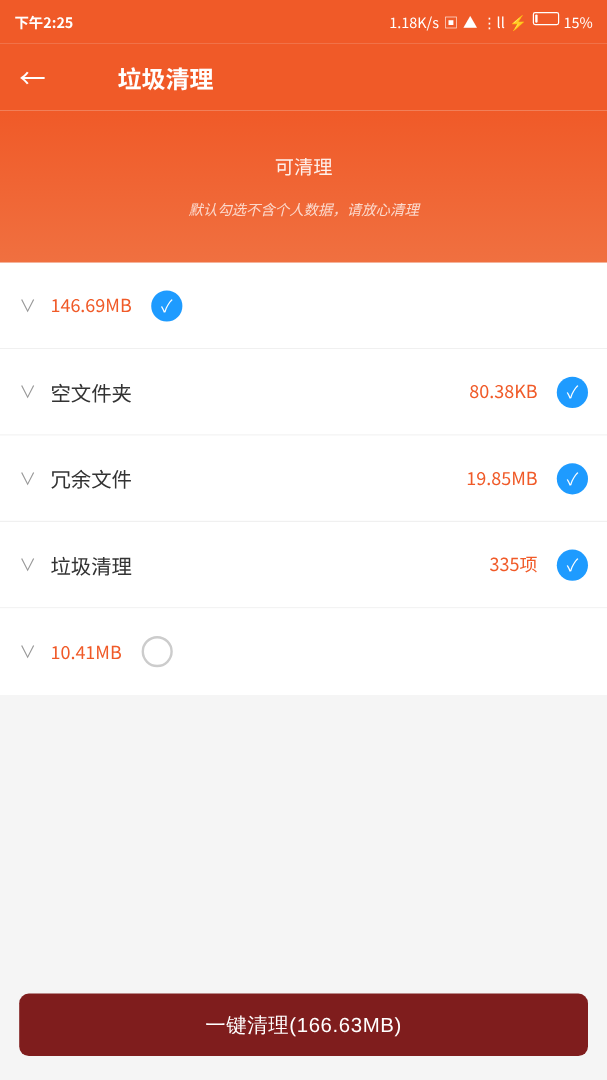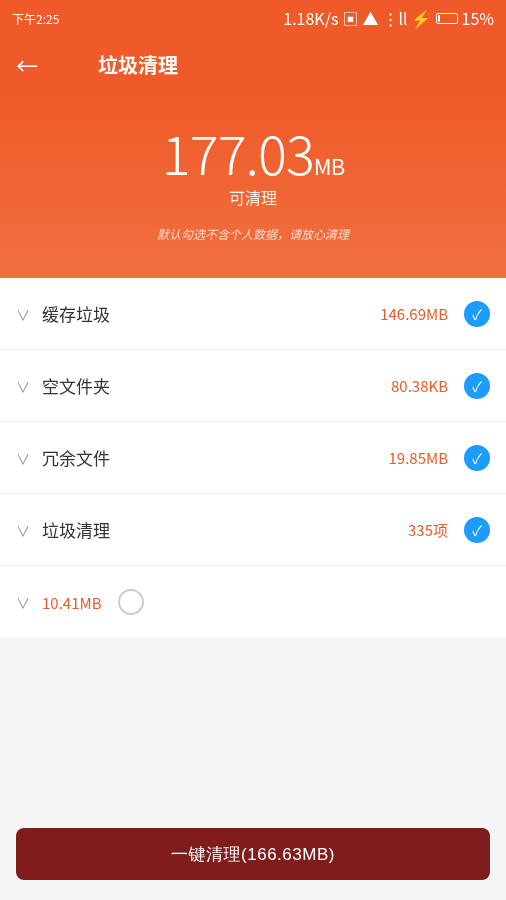--- a/index.html
+++ b/index.html
@@ -18,26 +18,26 @@
       width: 100%;
       height: 36px;
       background: #f05a28;
       display: flex;
       align-items: center;
       justify-content: space-between;
       padding: 0 12px;
       color: white;
       font-size: 12px;
     }
-    .status-bar-left { font-weight: 400; }
+    .status-bar-left { font-weight: 700; }
     .status-bar-right {
       display: flex;
-      align-items: center;
+      align-items: flex-start;
       gap: 4px;
-      font-size: 16px;
+      font-size: 12px;
     }
     .battery-body {
       width: 22px; height: 11px;
       border: 1.5px solid white;
       border-radius: 2px;
       position: relative;
       display: flex;
       align-items: center;
       padding: 1px;
     }
@@ -200,32 +200,28 @@
     <span>15%</span>
   </div>
 </div>
 
 <div class="header">
   <span class="back-arrow">←</span>
   <span class="header-title">垃圾清理</span>
 </div>
 
 <div class="hero">
-  <div class="hero-size">
-    <span>177.03</span><span class="unit">MB</span>
-  </div>
   <div class="hero-label">可清理</div>
   <div class="hero-subtitle">默认勾选不含个人数据，请放心清理</div>
 </div>
 
 <div class="list">
 
   <div class="list-item">
     <span class="chevron-icon">∨</span>
-    <span class="item-label">缓存垃圾</span>
     <span class="item-size">146.69MB</span>
     <span class="checkbox-checked">✓</span>
   </div>
 
   <div class="list-item">
     <span class="chevron-icon">∨</span>
     <span class="item-label">空文件夹</span>
     <span class="item-size">80.38KB</span>
     <span class="checkbox-checked">✓</span>
   </div>

